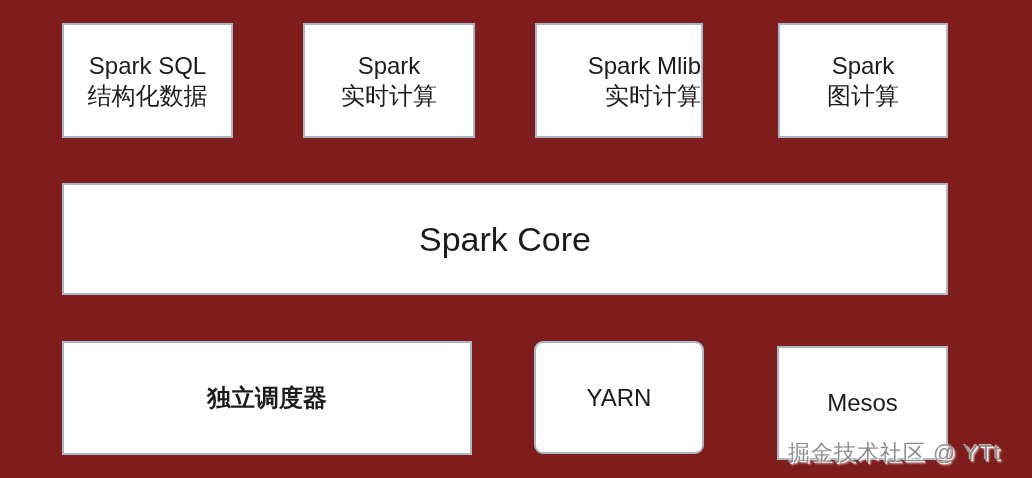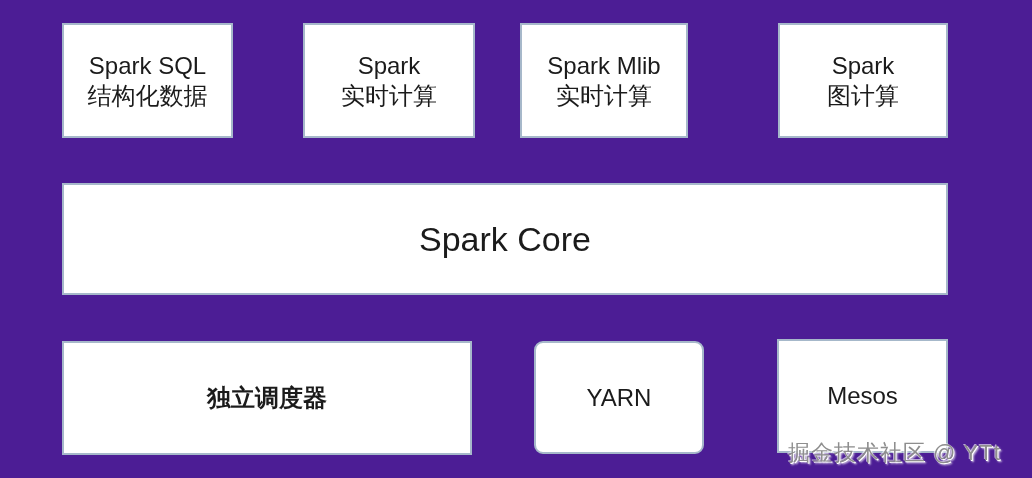--- a/index.html
+++ b/index.html
@@ -4,21 +4,21 @@
 <style>
   html, body {
     margin: 0;
     padding: 0;
     background: #ffffff;
   }
   .stage {
     position: relative;
     width: 1032px;
     height: 478px;
-    background: #4c1d95;
+    background: #7f1d1d;
     overflow: hidden;
     font-family: "Liberation Sans", "DejaVu Sans", sans-serif;
     color: #1f1f1f;
   }
   .box {
     position: absolute;
     box-sizing: border-box;
     border: 2px solid #a6b8ca;
     background: #ffffff;
     display: flex;
@@ -26,28 +26,28 @@
     align-items: center;
     justify-content: center;
     text-align: center;
     font-size: 24px;
     line-height: 30px;
     color: #1b1b1b;
   }
   
   .b-sparksql    { left: 62px;  top: 23px;  width: 171px; height: 115px; }
   .b-streaming   { left: 303px; top: 23px;  width: 172px; height: 115px; }
-  .b-mlib        { left: 520px; top: 23px;  width: 168px; height: 115px; }
+  .b-mlib        { left: 535px; top: 23px;  width: 168px; height: 115px; align-items: flex-end; }
   .b-graghx      { left: 778px; top: 23px;  width: 170px; height: 115px; }
   
   .b-core        { left: 62px;  top: 183px; width: 886px; height: 112px; font-size: 34px; }
   
   .b-scheduler   { left: 62px;  top: 341px; width: 410px; height: 114px; font-weight: bold; }
   .b-yarn        { left: 534px; top: 341px; width: 170px; height: 113px; border-radius: 9px; }
-  .b-mesos       { left: 777px; top: 339px; width: 171px; height: 114px; }
+  .b-mesos       { left: 777px; top: 346px; width: 171px; height: 114px; }
 
   .watermark {
     position: absolute;
     left: 788px;
     top: 438px;
     font-size: 22px;
     letter-spacing: 1px;
     white-space: nowrap;
     color: #8e8e8e;
     text-shadow: 1px 1px 0 #ffffff, 2px 2px 2px rgba(255,255,255,0.85),

